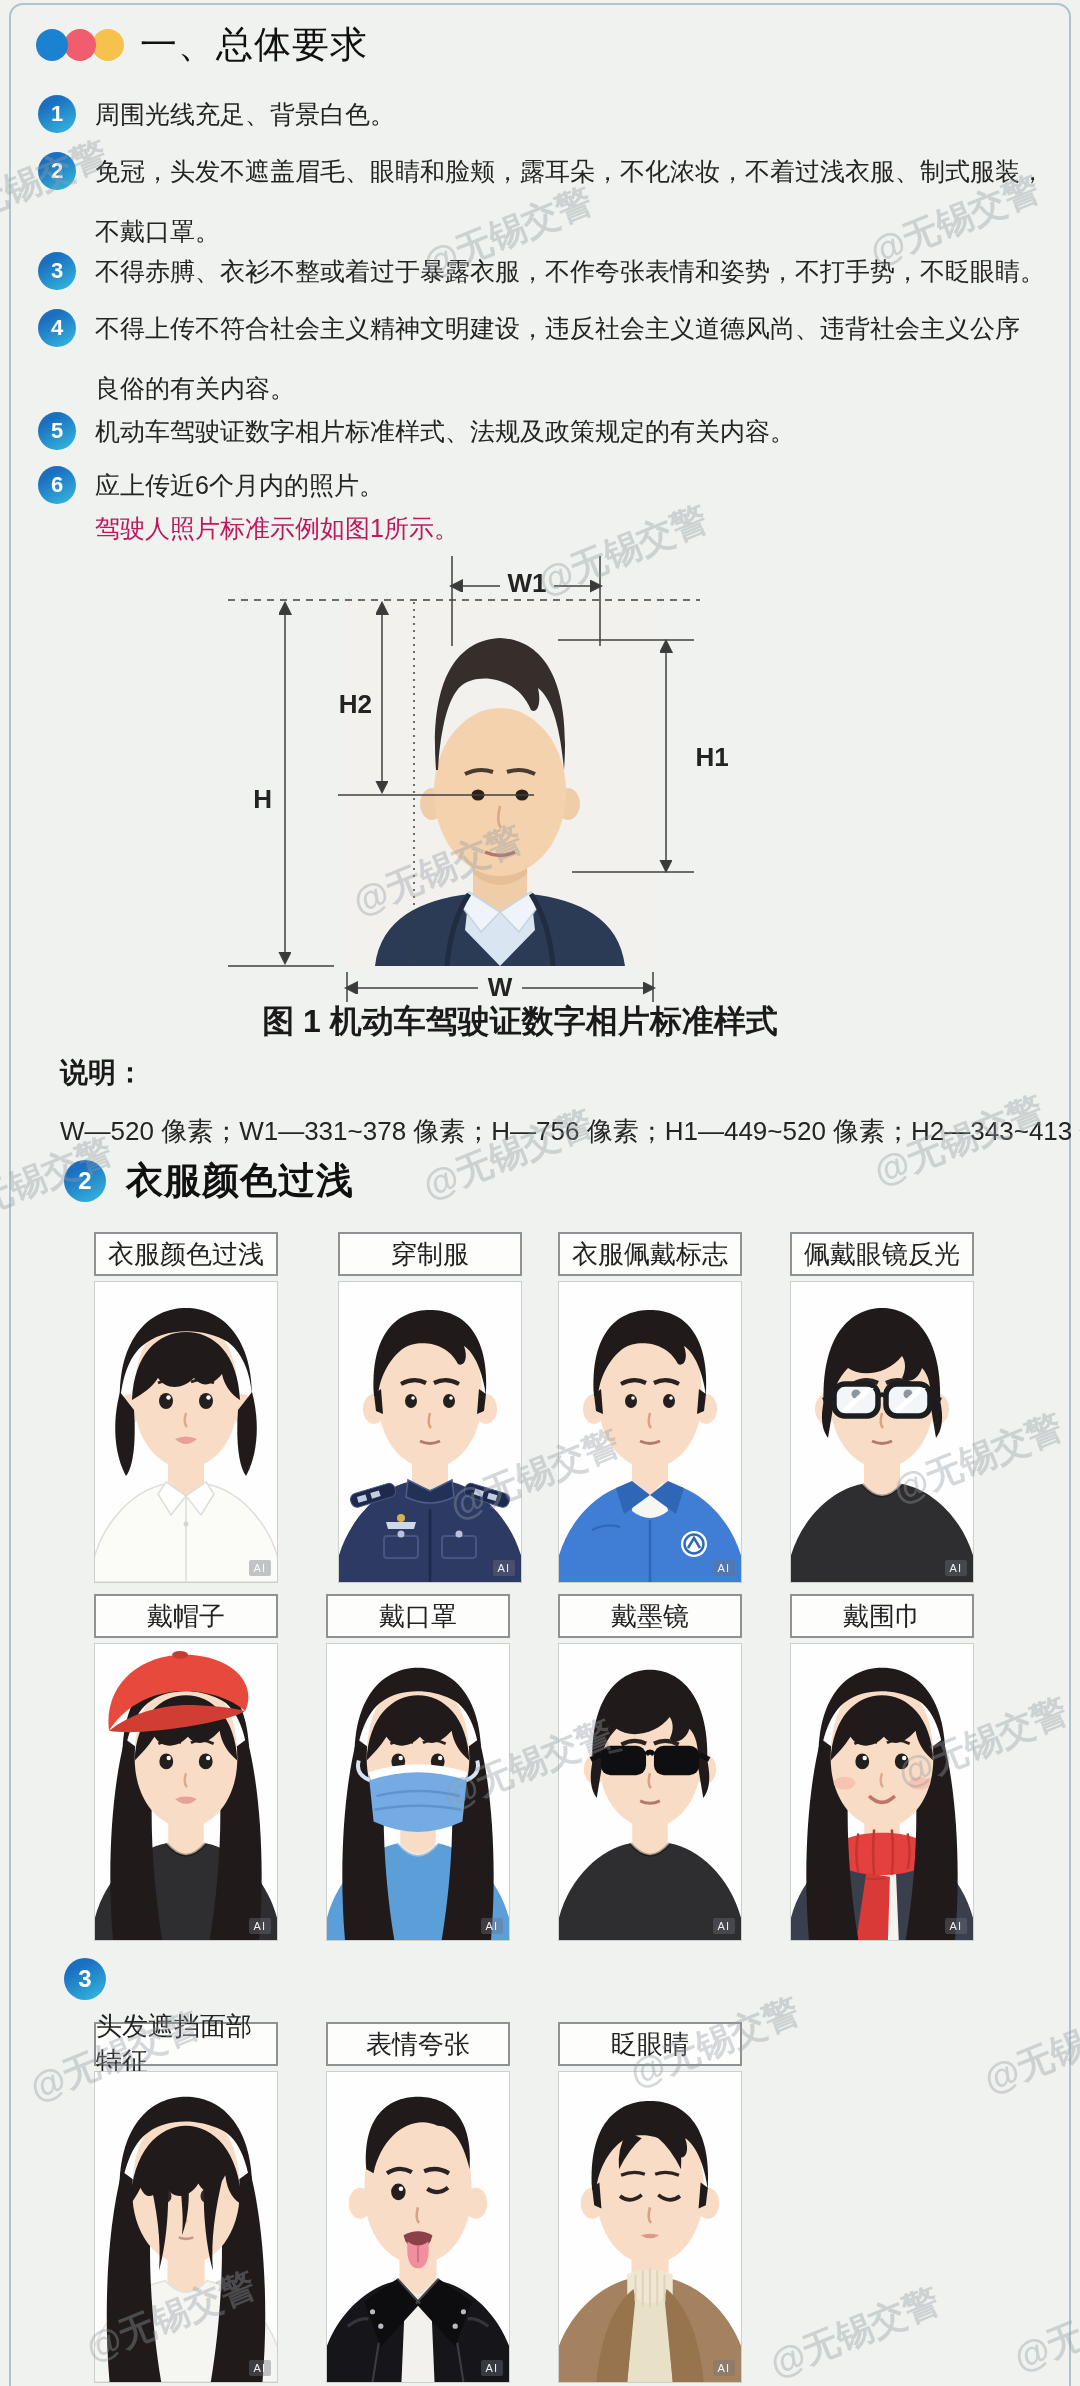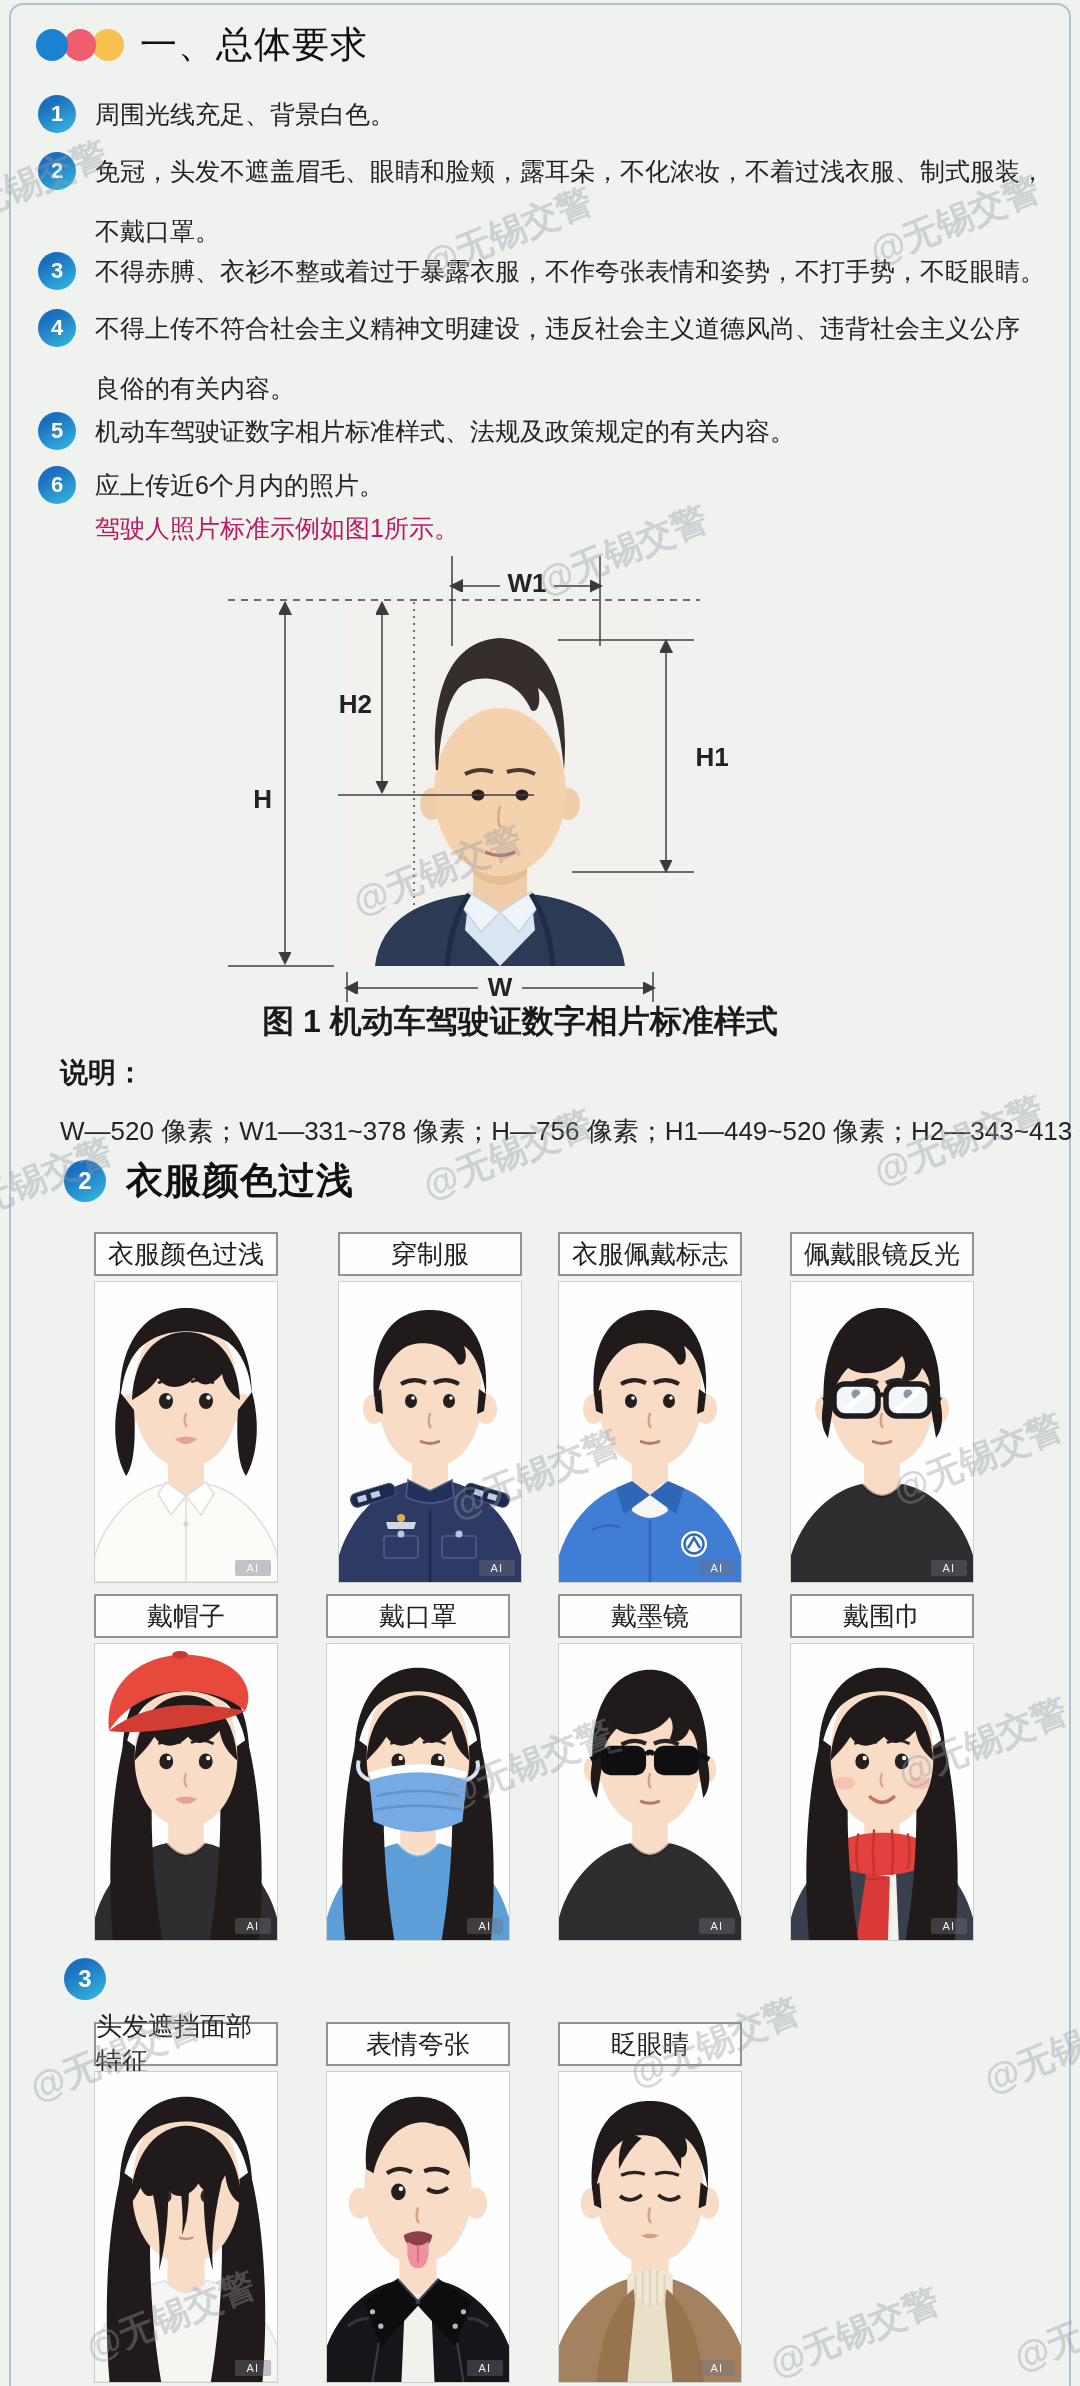--- a/index.html
+++ b/index.html
@@ -43,21 +43,21 @@
   .sec2{top:1156px;} .sec3{top:1958px;}
   
   .card{position:absolute;width:184px;}
   .card-label{height:44px;border:2px solid #8f9193;background:#fdfdfc;box-sizing:border-box;
               display:flex;align-items:center;justify-content:center;font-size:26px;color:#222;}
   .card-img{position:relative;margin-top:5px;background:#fff;border:1px solid #ccd0cc;
             box-sizing:border-box;overflow:hidden;}
   .card-img svg{display:block;width:100%;height:100%;}
   .ai-badge{position:absolute;right:6px;bottom:6px;font-size:11px;line-height:14px;
             color:rgba(255,255,255,.92);background:rgba(110,112,122,.4);
-            padding:1px 12px;border-radius:2px;letter-spacing:1px;}
+            padding:1px 5px;border-radius:2px;letter-spacing:1px;}
   
   .wm{position:absolute;font-size:36px;font-weight:700;color:rgba(148,154,162,.38);
       transform:rotate(-22deg);transform-origin:left center;white-space:nowrap;pointer-events:none;z-index:30;}
 </style>
 </head>
 <body>
 
 <div class="page">
   <div class="frame"></div>
 

